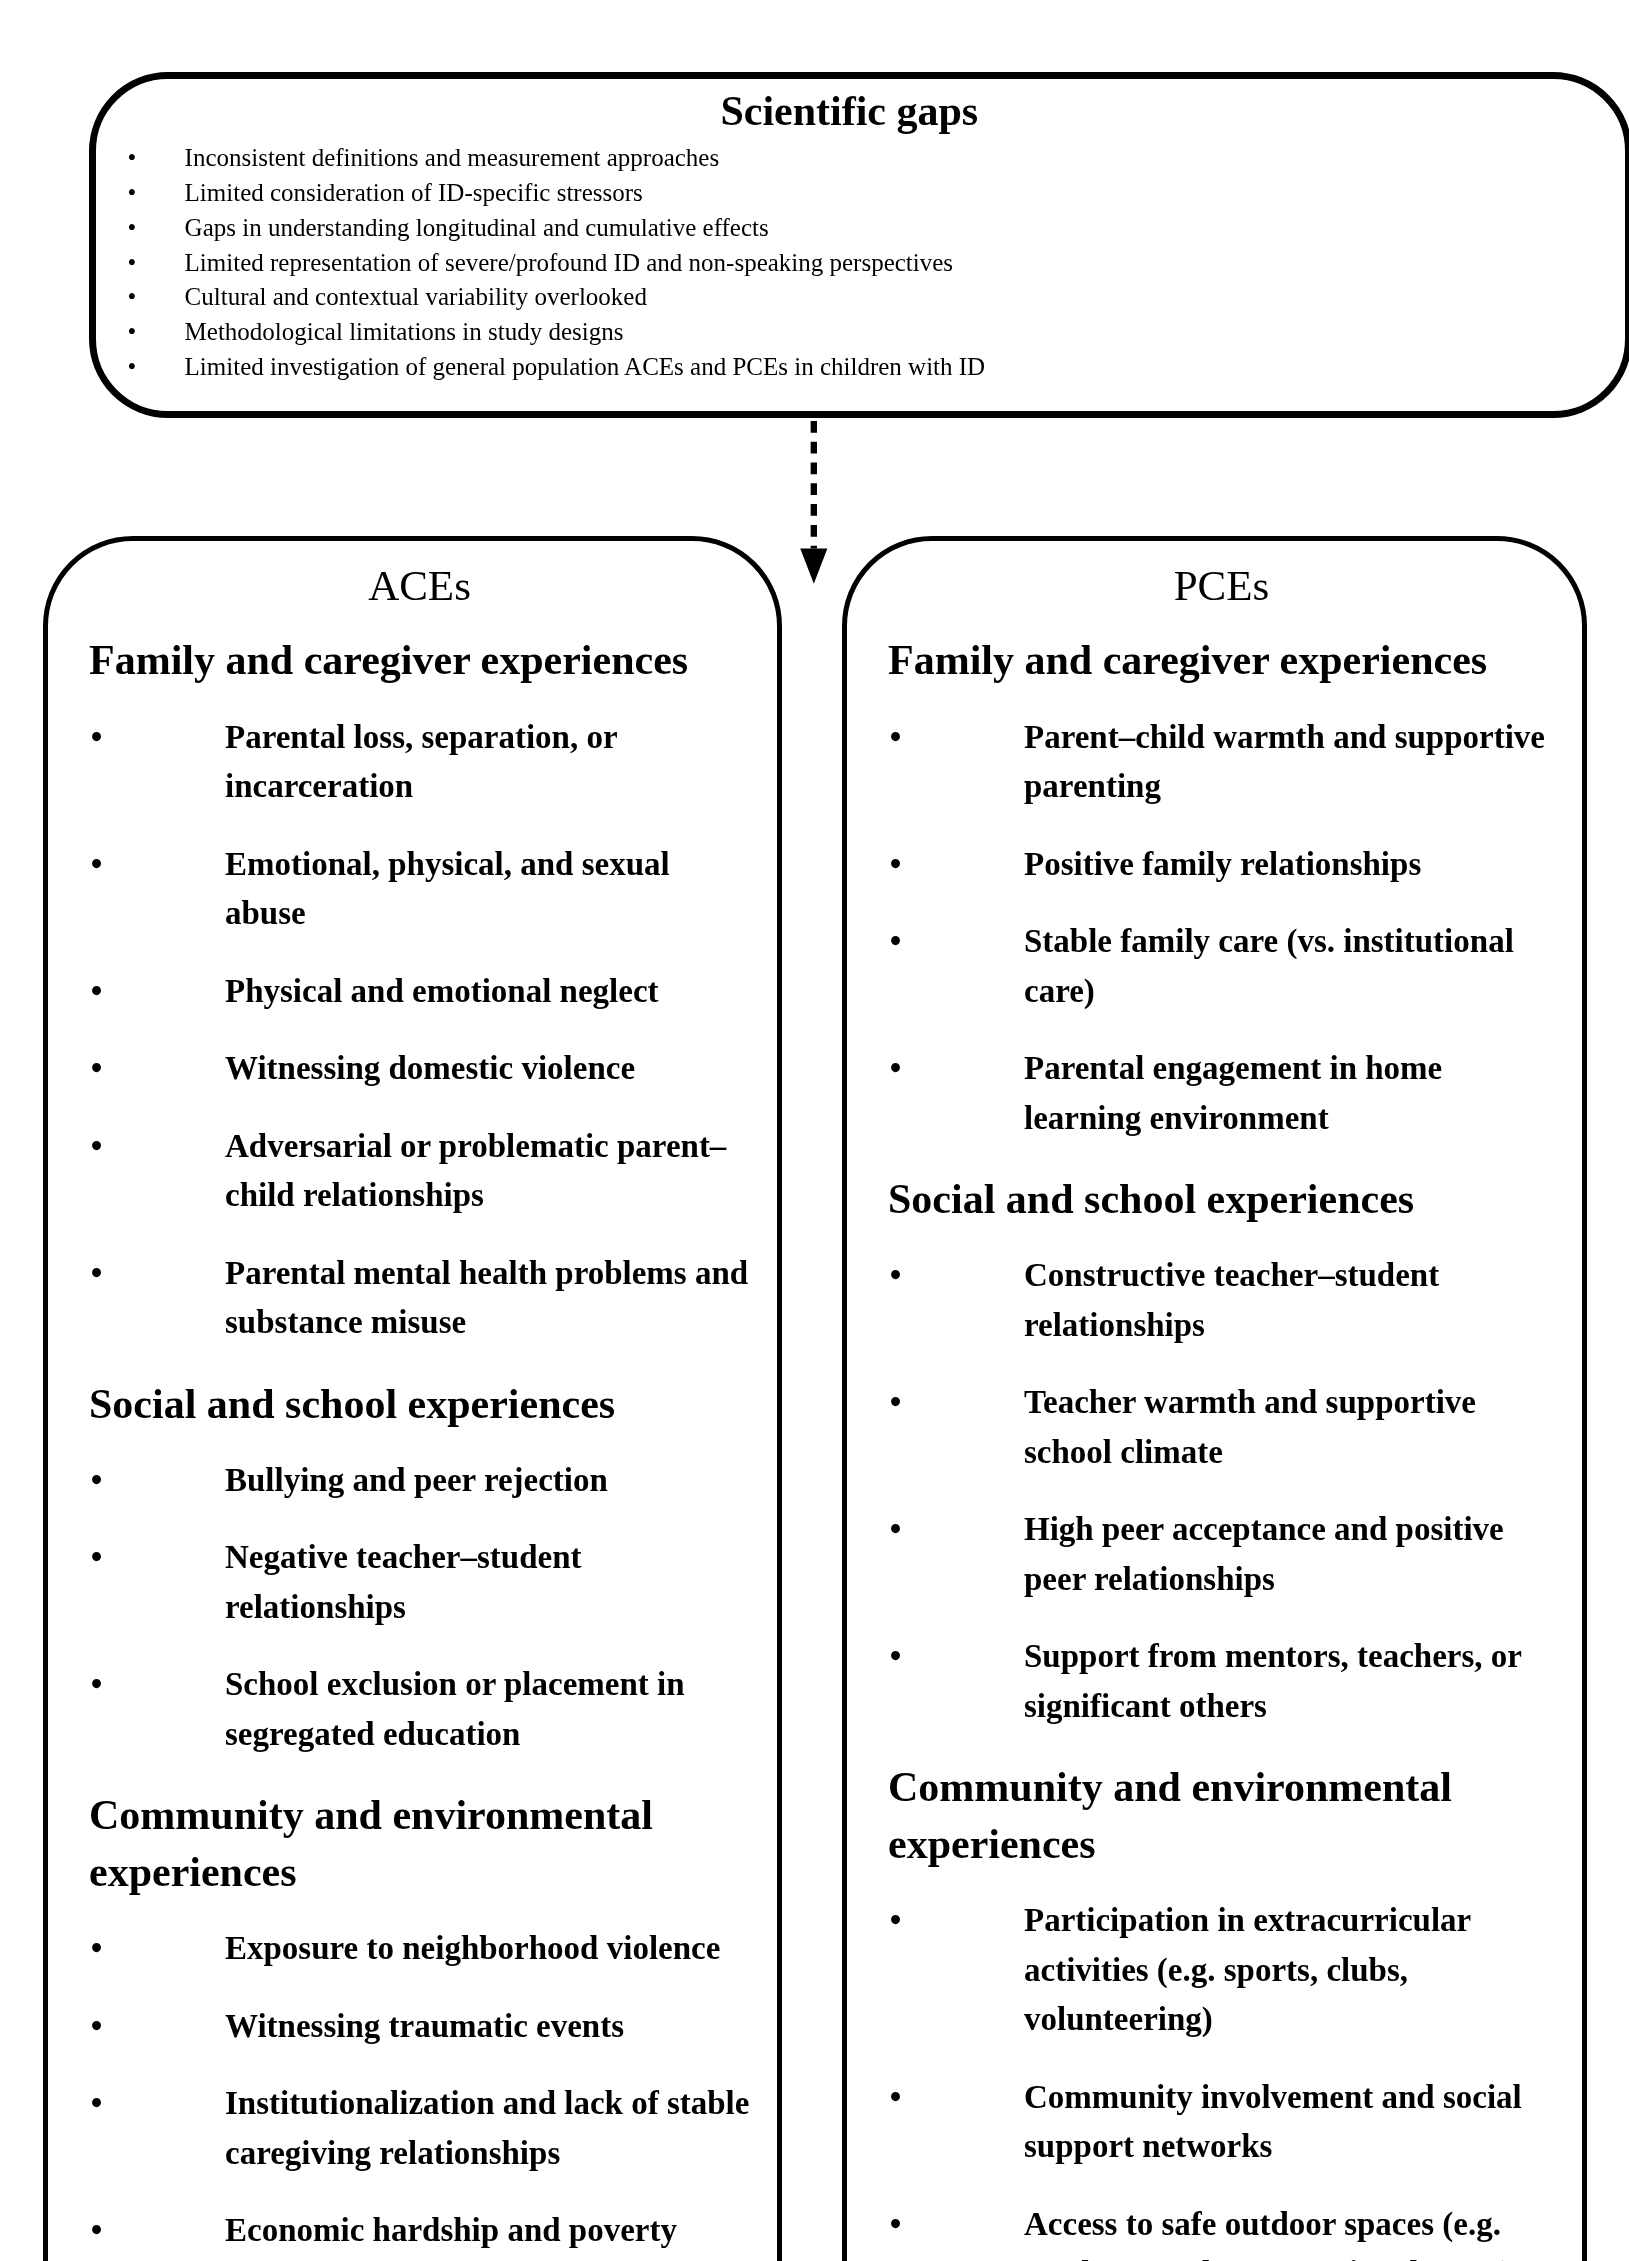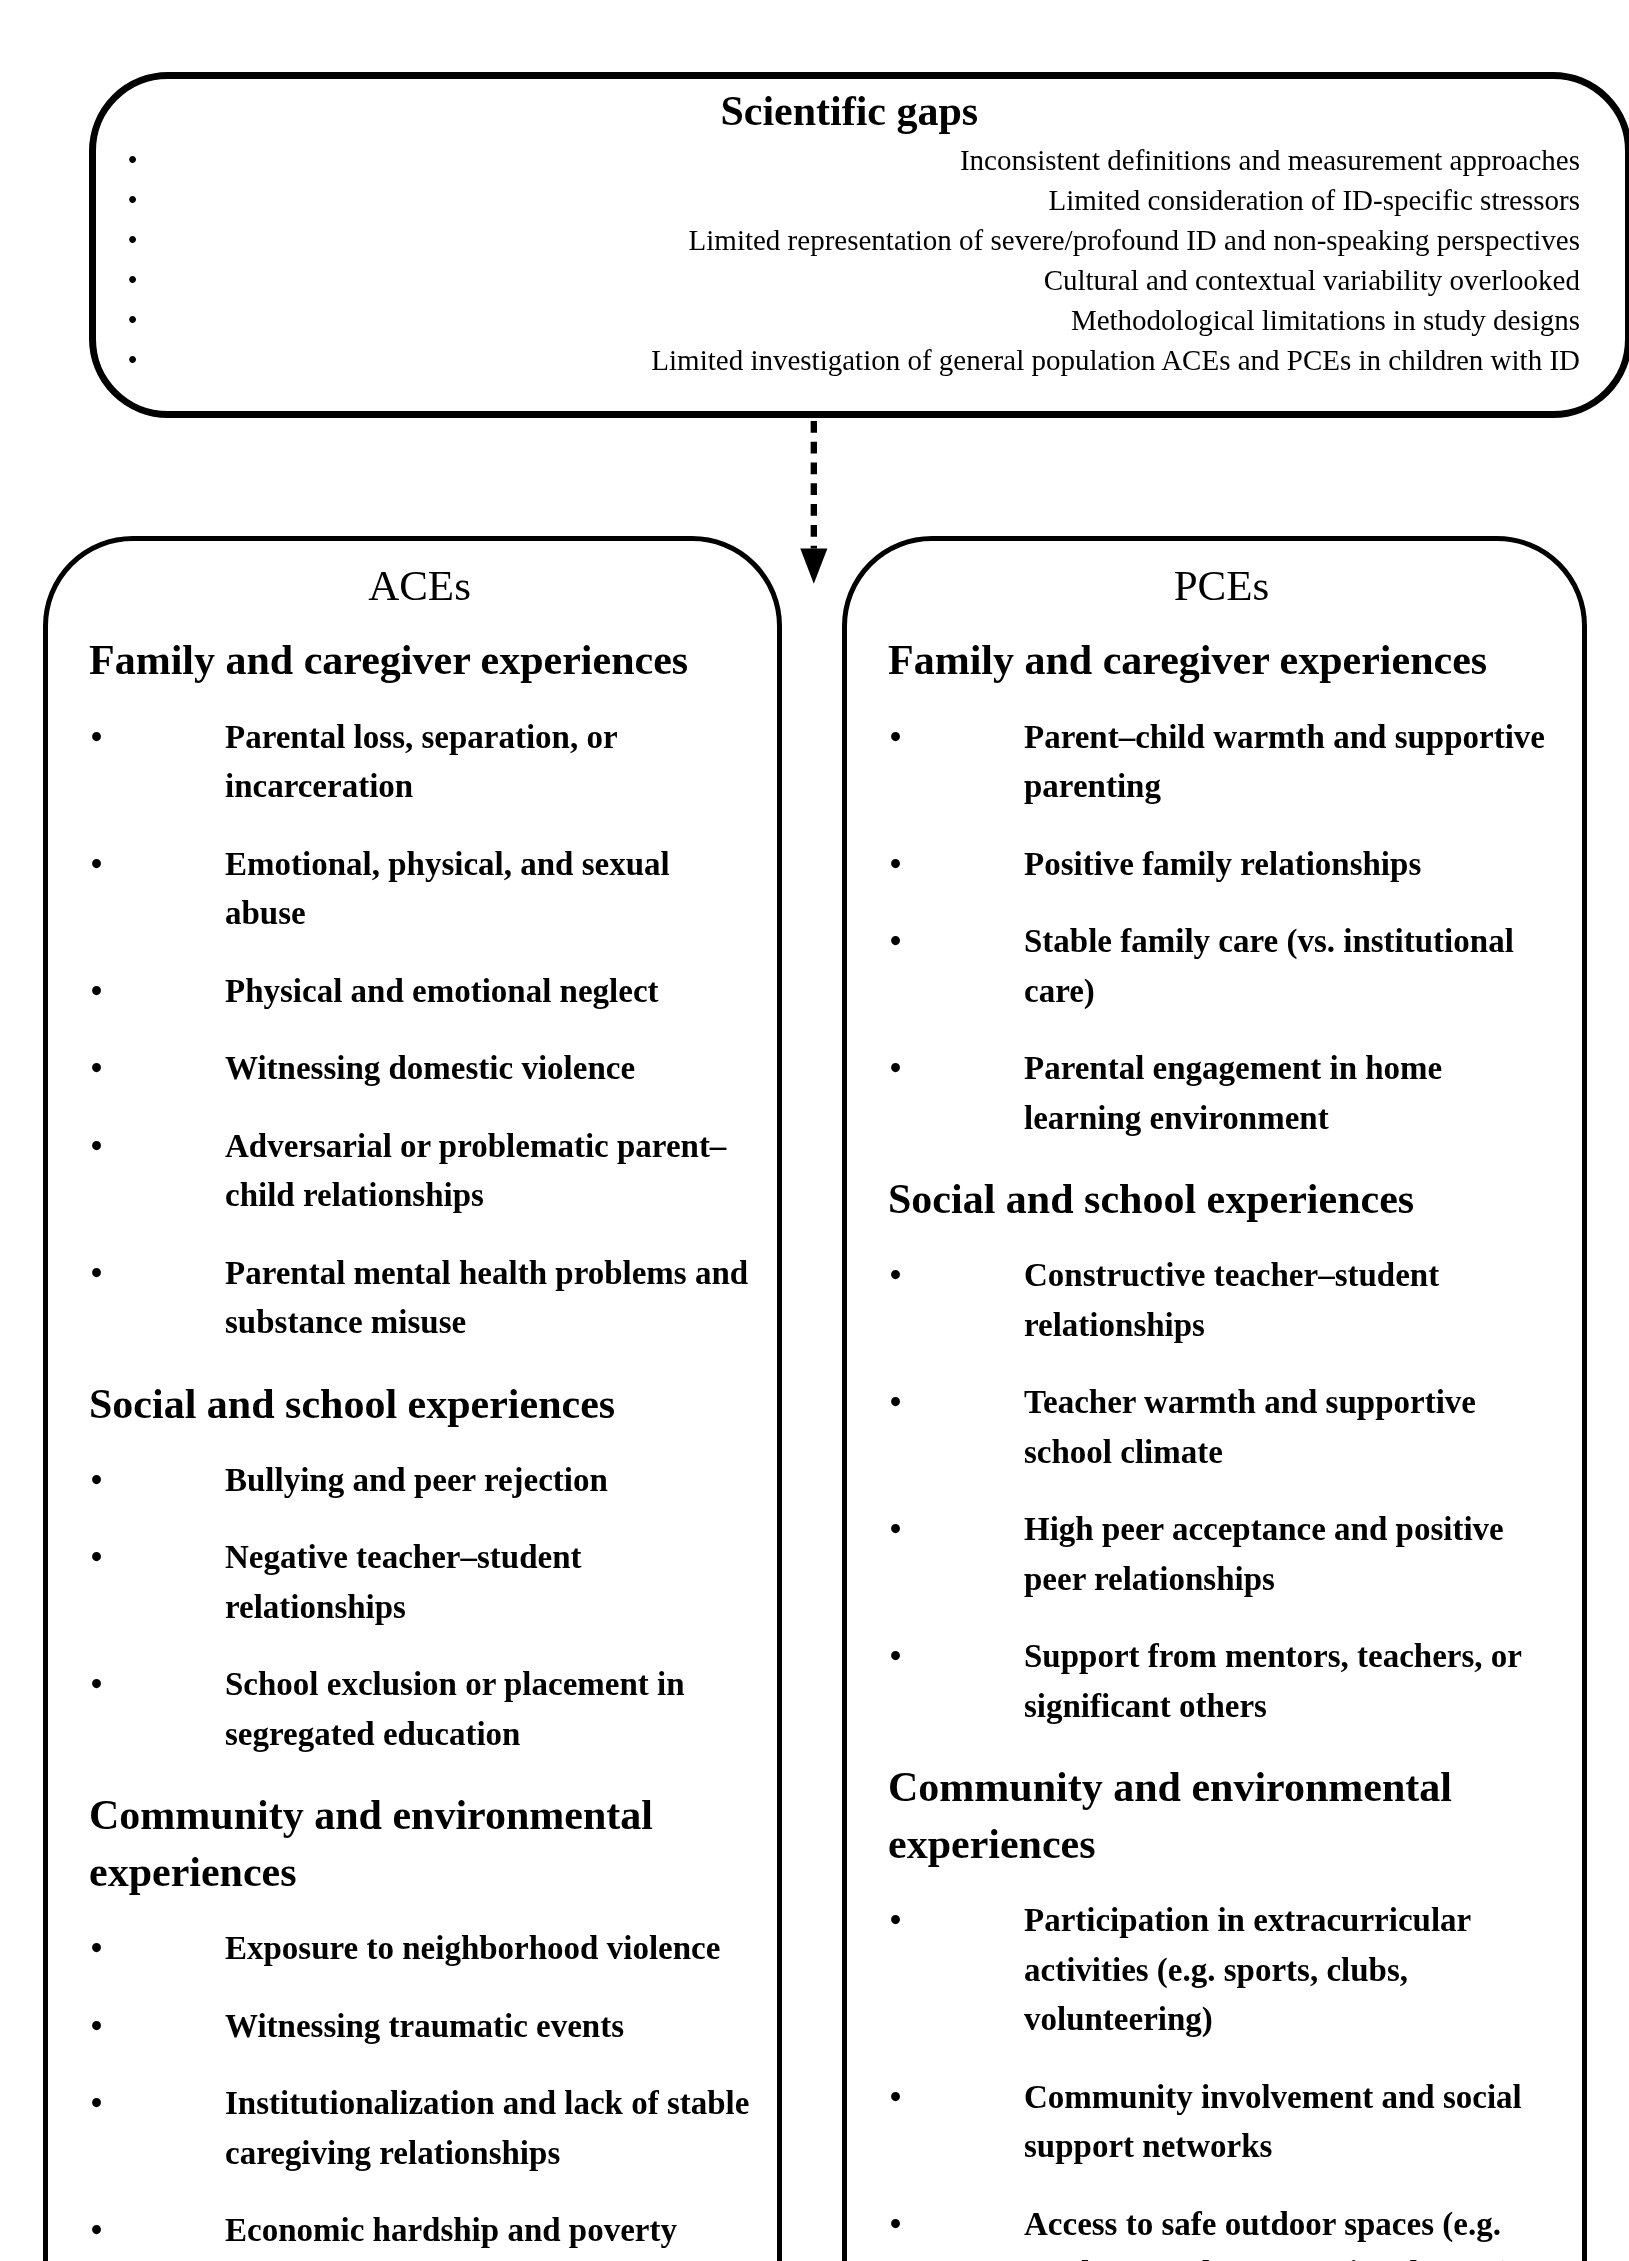--- a/index.html
+++ b/index.html
@@ -17,22 +17,22 @@
   .box {
     position:absolute; z-index:2; background:var(--paper,#fff);
     border:5.9px solid var(--ink,#000);
   }
 
   
   .gaps { left:43px; top:72px; width:1543px; height:346px;
           border-width:7.2px; border-radius:79px; padding:8.1px 45px 0 22.6px;margin-left:46px; }
   .gaps h1 { font-size:42px; font-weight:bold; text-align:center; margin-bottom:7.2px; }
   .gaps ul { list-style:none; }
-  .gaps li { position:relative; font-size:29px; line-height:1.3;
-             padding-left:66px; margin-bottom:2.3px;text-align:right; }
+  .gaps li { position:relative; font-size:25px; line-height:1.3;
+             padding-left:66px; margin-bottom:2.3px; }
   .gaps li::before { content:"\2022"; position:absolute; left:9px; }
 
   
   .col { border-radius:90px; padding:20.4px 27px 0 41px; }
   .aces { left:43px;  top:536px; width:739px; height:2003px; }
   .pces { left:842px; top:536px; width:745px; height:1918px; }
   .col h1 { font-size:43px; font-weight:normal; text-align:center; margin-bottom:22px; }
   .col h2 { font-size:42px; font-weight:bold; line-height:1.35; margin:19px 0 23.5px; }
   .col .sec:first-of-type h2 { margin-top:0; }
   .col ul { list-style:none;font-weight:bold; }
@@ -67,20 +67,21 @@
 
     <line x1="1263" y1="6480" x2="995" y2="6480" stroke-width="17" stroke-dasharray="18 15"></line>
     <polygon points="992,6450 992,6510 916,6480"></polygon>
   </svg>
 
   <section class="box gaps">
     <h1>Scientific gaps</h1>
     <ul>
       <li>Inconsistent definitions and measurement approaches</li>
       <li>Limited consideration of ID-specific stressors</li>
+      <li>Gaps in understanding longitudinal and cumulative effects</li>
       <li>Limited representation of severe/profound ID and non-speaking perspectives</li>
       <li>Cultural and contextual variability overlooked</li>
       <li>Methodological limitations in study designs</li>
       <li>Limited investigation of general population ACEs and PCEs in children with ID</li>
     </ul>
   </section>
 
   <section class="box col aces">
     <h1>ACEs</h1>
     <div class="sec">

